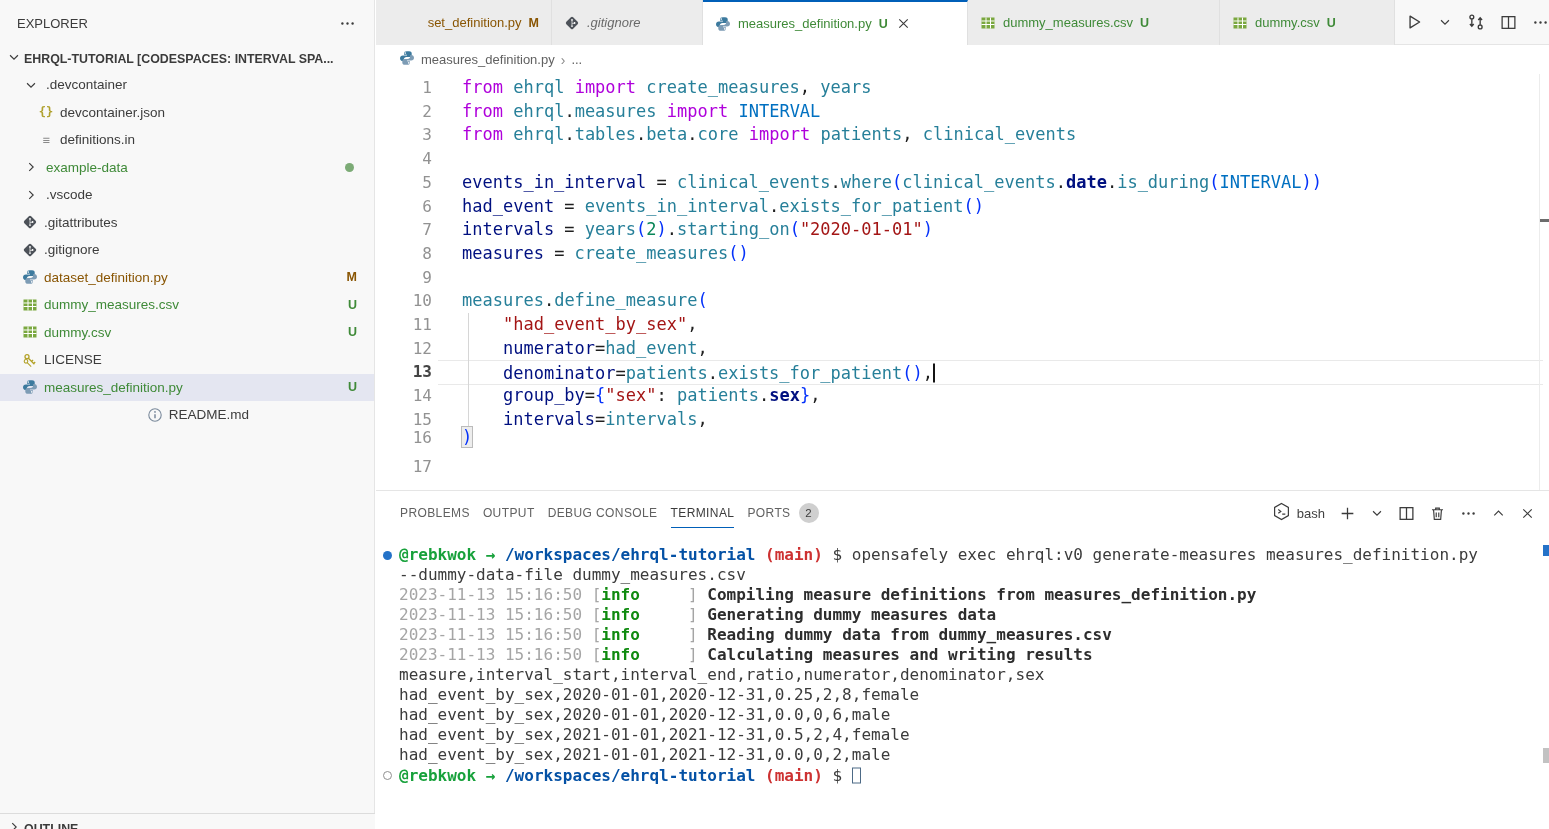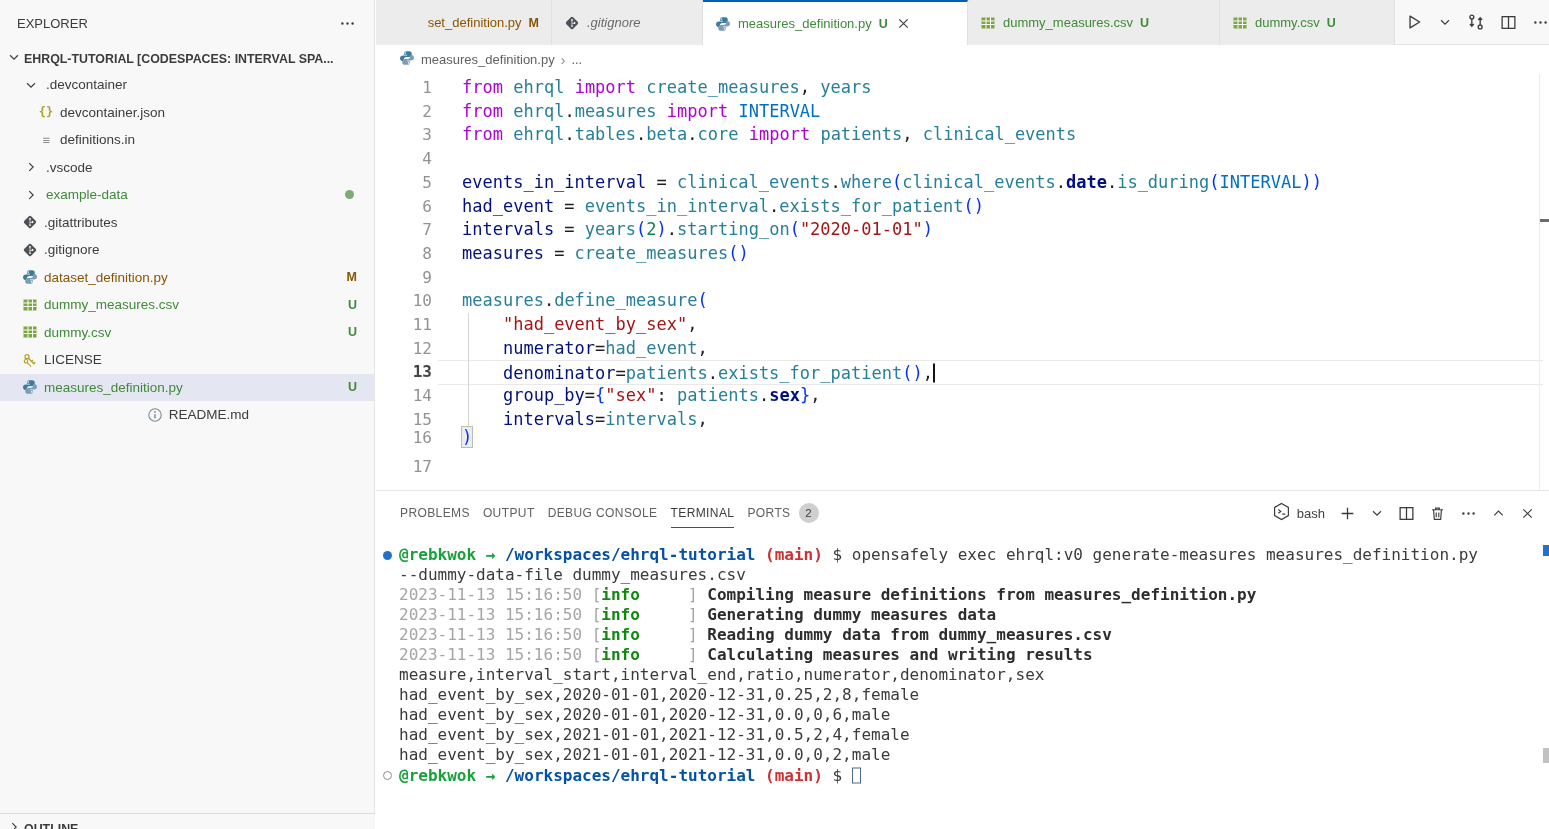--- a/index.html
+++ b/index.html
@@ -142,32 +142,32 @@
         <span class="lbl">definitions.in</span>
       </div>
       <div class="tree-row" style="padding-left: 22px;">
         <span class="chev">
           <span style="display: inline-flex; align-items: center;">
             <svg width="14" height="14" viewBox="0 0 16 16">
               <path d="M6 3.5l4.5 4.5L6 12.5" fill="none" stroke="#3b3b3b" stroke-width="1.3"></path>
             </svg>
           </span>
         </span>
-        <span class="lbl">.vscode</span>
+        <span class="lbl lbl-untracked">example-data</span>
+        <span class="g-dot"></span>
       </div>
       <div class="tree-row" style="padding-left: 22px;">
         <span class="chev">
           <span style="display: inline-flex; align-items: center;">
             <svg width="14" height="14" viewBox="0 0 16 16">
               <path d="M6 3.5l4.5 4.5L6 12.5" fill="none" stroke="#3b3b3b" stroke-width="1.3"></path>
             </svg>
           </span>
         </span>
-        <span class="lbl lbl-untracked">example-data</span>
-        <span class="g-dot"></span>
+        <span class="lbl">.vscode</span>
       </div>
       <div class="tree-row" style="padding-left: 22px;">
         <span class="fic">
           <span style="display: inline-flex; align-items: center;">
             <svg width="16" height="16" viewBox="0 0 16 16">
               <rect x="3.2" y="3.2" width="9.6" height="9.6" rx="1.6" transform="rotate(45 8 8)" fill="#4d5259"></rect>
               <g fill="#fff">
                 <circle cx="8" cy="4.9" r=".9"></circle>
                 <circle cx="8" cy="11.1" r=".9"></circle>
                 <circle cx="10.6" cy="8" r=".9"></circle>

